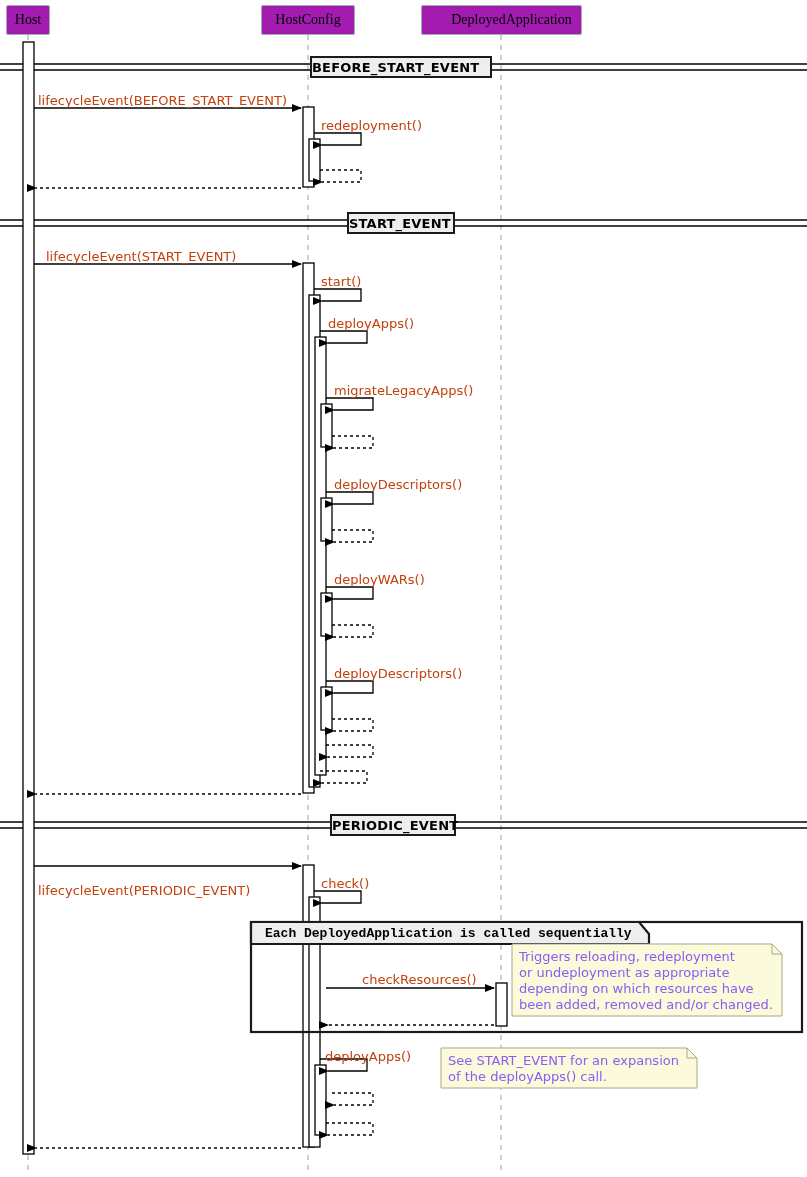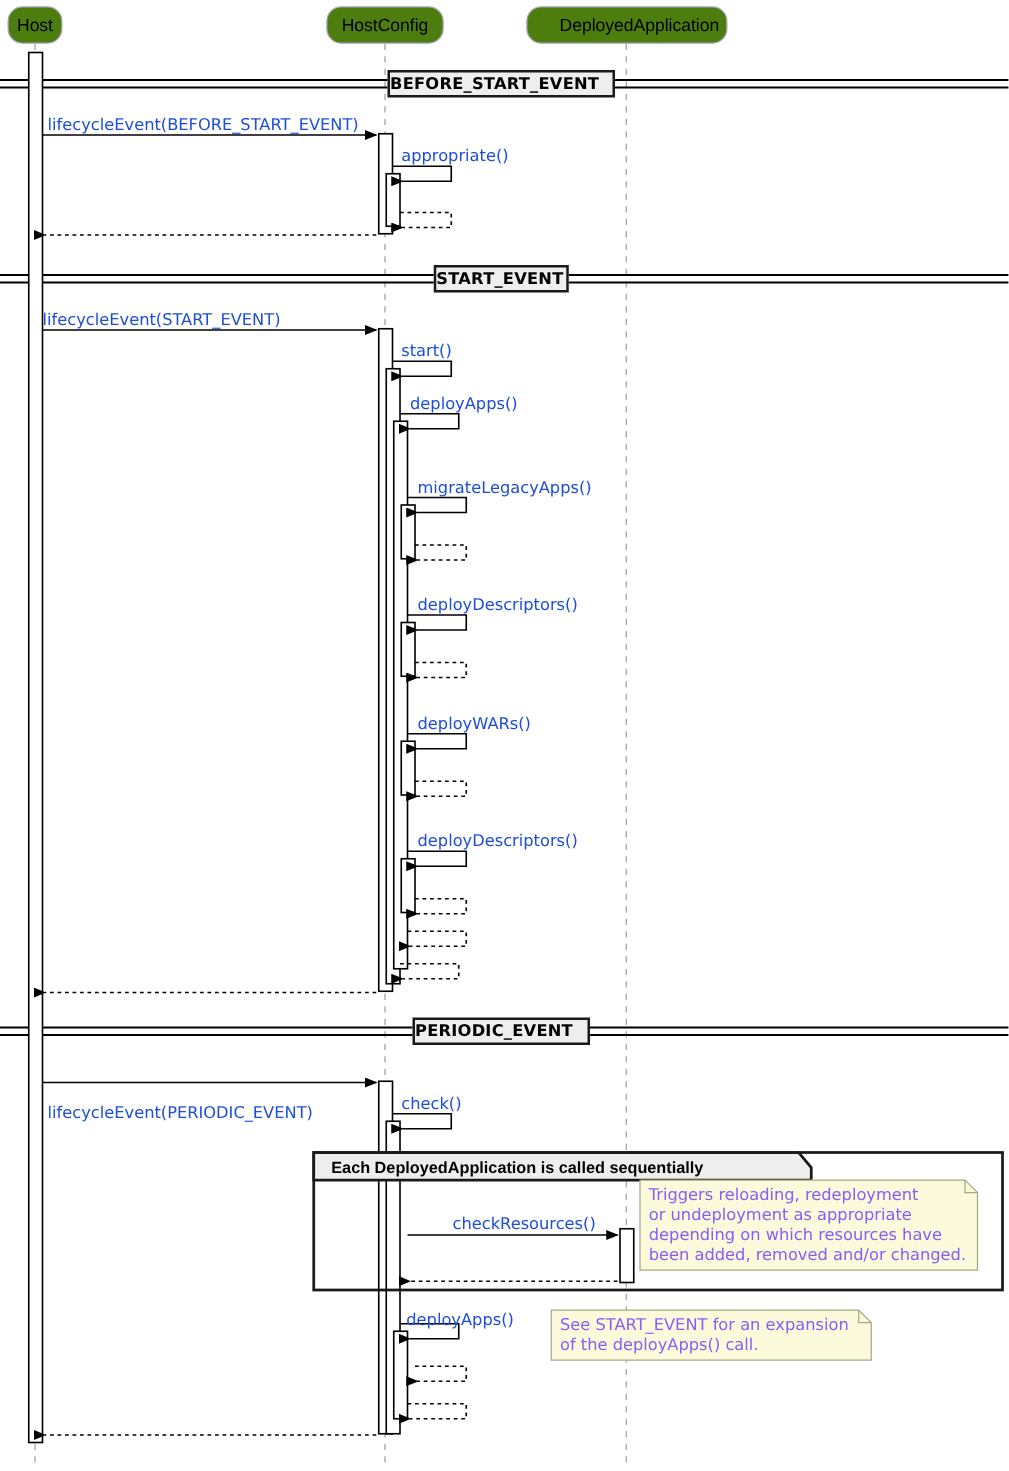--- a/index.html
+++ b/index.html
@@ -21,30 +21,30 @@
     position: absolute;
     left: 0;
     top: 0;
     width: 807px;
     height: 1177px;
   }
   
   .participant {
     position: absolute;
     box-sizing: border-box;
-    background: #4d7c0f;
+    background: #a21caf;
     border: 1px solid #A8A8B8;
-    border-radius: 12px;
+    border-radius: 2px;
     color: #000000;
     font-size: 14px;
     line-height: 1;
     display: flex;
     align-items: center;
     justify-content: center;
-    font-family: Liberation Sans, sans-serif;
+    font-family: Liberation Serif, serif;
     box-shadow: 0 0 0 0 rgba(0,0,0,0);
   }
   
   .divider-box {
     position: absolute;
     box-sizing: border-box;
     background: #EEEEEE;
     border: 2px solid #1A1A1A;
     color: #000000;
     font-size: 13px;
@@ -52,33 +52,33 @@
     display: flex;
     align-items: center;
     justify-content: flex-start;
     letter-spacing: 0.2px;
     font-family: "DejaVu Sans", sans-serif;
   }
   
   .msg-label {
     position: absolute;
     font-size: 13px;
-    color: #1d4ed8;
+    color: #c2410c;
     white-space: nowrap;
     font-family: "DejaVu Sans", sans-serif;
     line-height: 1;
   }
   
   .group-label {
     position: absolute;
     font-size: 13px;
     font-weight: bold;
     color: #000000;
     white-space: nowrap;
-    font-family: Liberation Sans, sans-serif;
+    font-family: Liberation Mono, monospace;
     line-height: 1;
   }
   
   .note {
     position: absolute;
     box-sizing: border-box;
     background: #FBFBDB;
     color: #8b5cf6;
     font-size: 13px;
     line-height: 16px;
@@ -229,27 +229,27 @@
   <div class="participant" style="left:421px; top:5px; width:161px; height:30px;padding-left:20px;">
     <span>DeployedApplication</span>
   </div>
 
   <div class="divider-box" style="left:310px; top:56px; width:182px; height:22px;">
     <span>BEFORE_START_EVENT</span>
   </div>
   <div class="divider-box" style="left:347px; top:212px; width:108px; height:22px;">
     <span>START_EVENT</span>
   </div>
-  <div class="divider-box" style="left:330px; top:814px; width:142px; height:22px;">
+  <div class="divider-box" style="left:330px; top:814px; width:126px; height:22px;">
     <span>PERIODIC_EVENT</span>
   </div>
 
   <div class="msg-label" style="left:38px; top:94px;">lifecycleEvent(BEFORE_START_EVENT)</div>
-  <div class="msg-label" style="left:321px; top:119px;">appropriate()</div>
-  <div class="msg-label" style="left:34px; top:250px;">lifecycleEvent(START_EVENT)</div>
+  <div class="msg-label" style="left:321px; top:119px;">redeployment()</div>
+  <div class="msg-label" style="left:46px; top:250px;">lifecycleEvent(START_EVENT)</div>
   <div class="msg-label" style="left:321px; top:275px;">start()</div>
   <div class="msg-label" style="left:328px; top:317px;">deployApps()</div>
   <div class="msg-label" style="left:334px; top:384px;">migrateLegacyApps()</div>
   <div class="msg-label" style="left:334px; top:478px;">deployDescriptors()</div>
   <div class="msg-label" style="left:334px; top:573px;">deployWARs()</div>
   <div class="msg-label" style="left:334px; top:667px;">deployDescriptors()</div>
   <div class="msg-label" style="left:38px; top:852px;margin-top:32px;">lifecycleEvent(PERIODIC_EVENT)</div>
   <div class="msg-label" style="left:321px; top:877px;">check()</div>
   <div class="msg-label" style="left:322px; top:973px;padding-left:40px;">checkResources()</div>
   <div class="msg-label" style="left:325px; top:1050px;">deployApps()</div>

